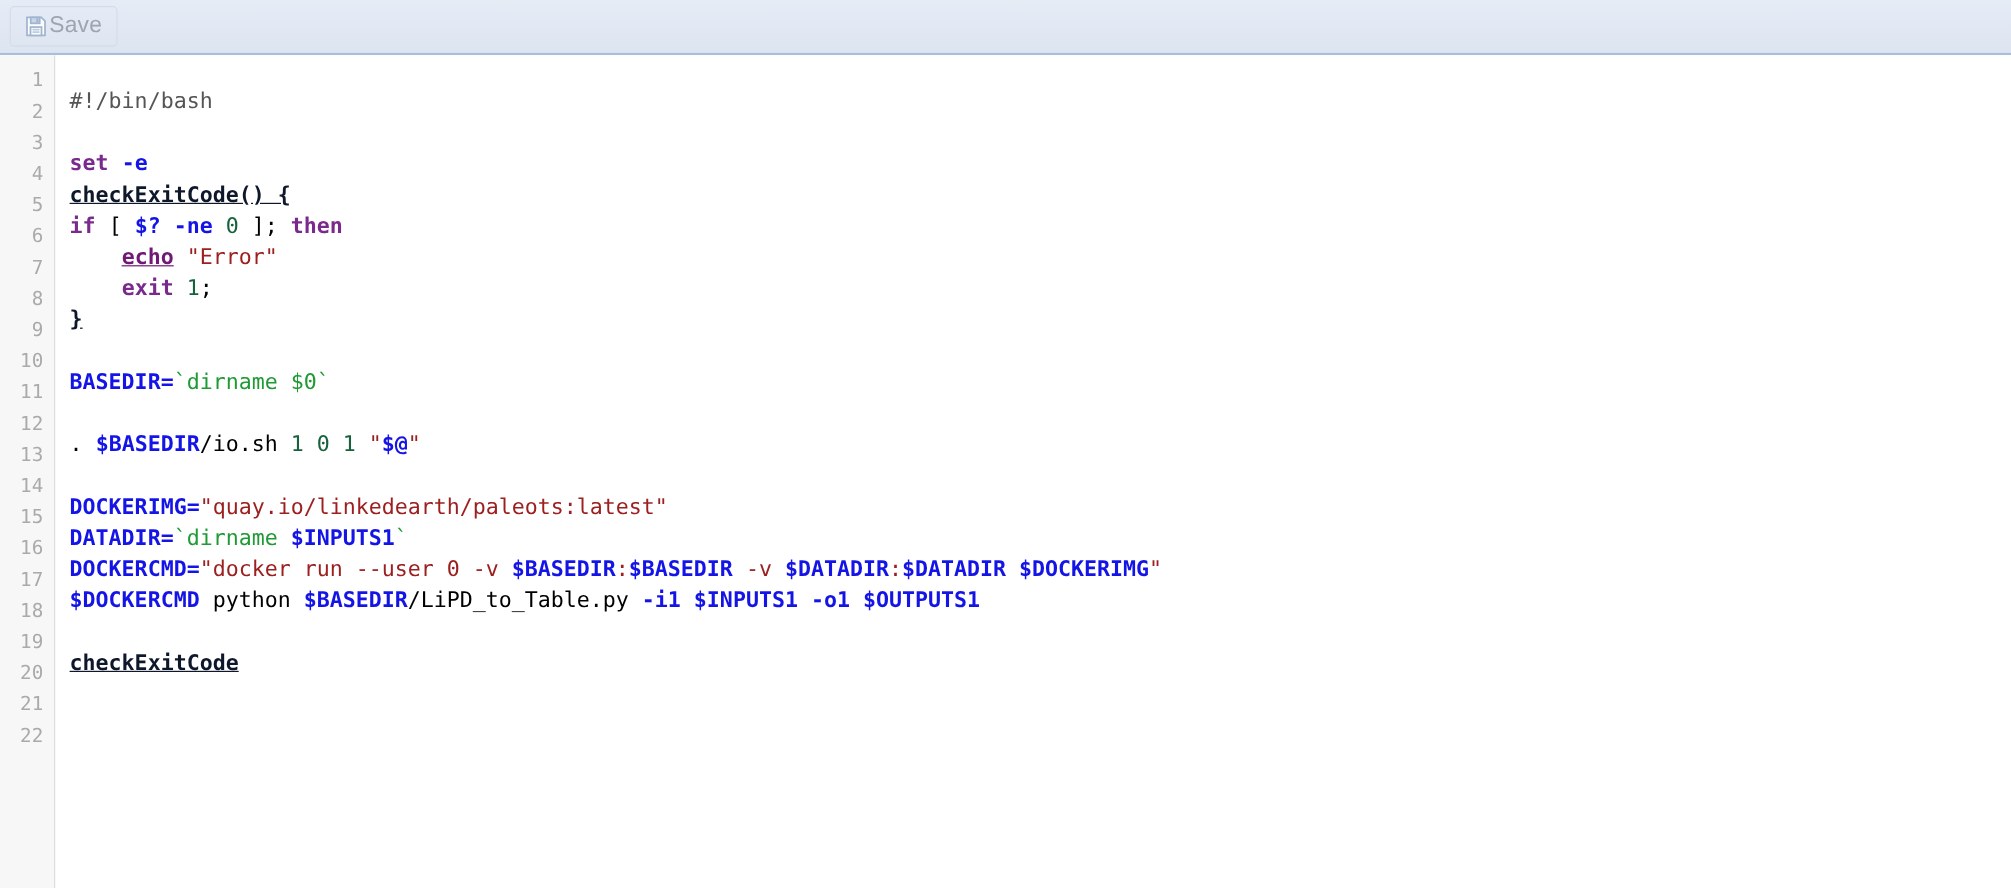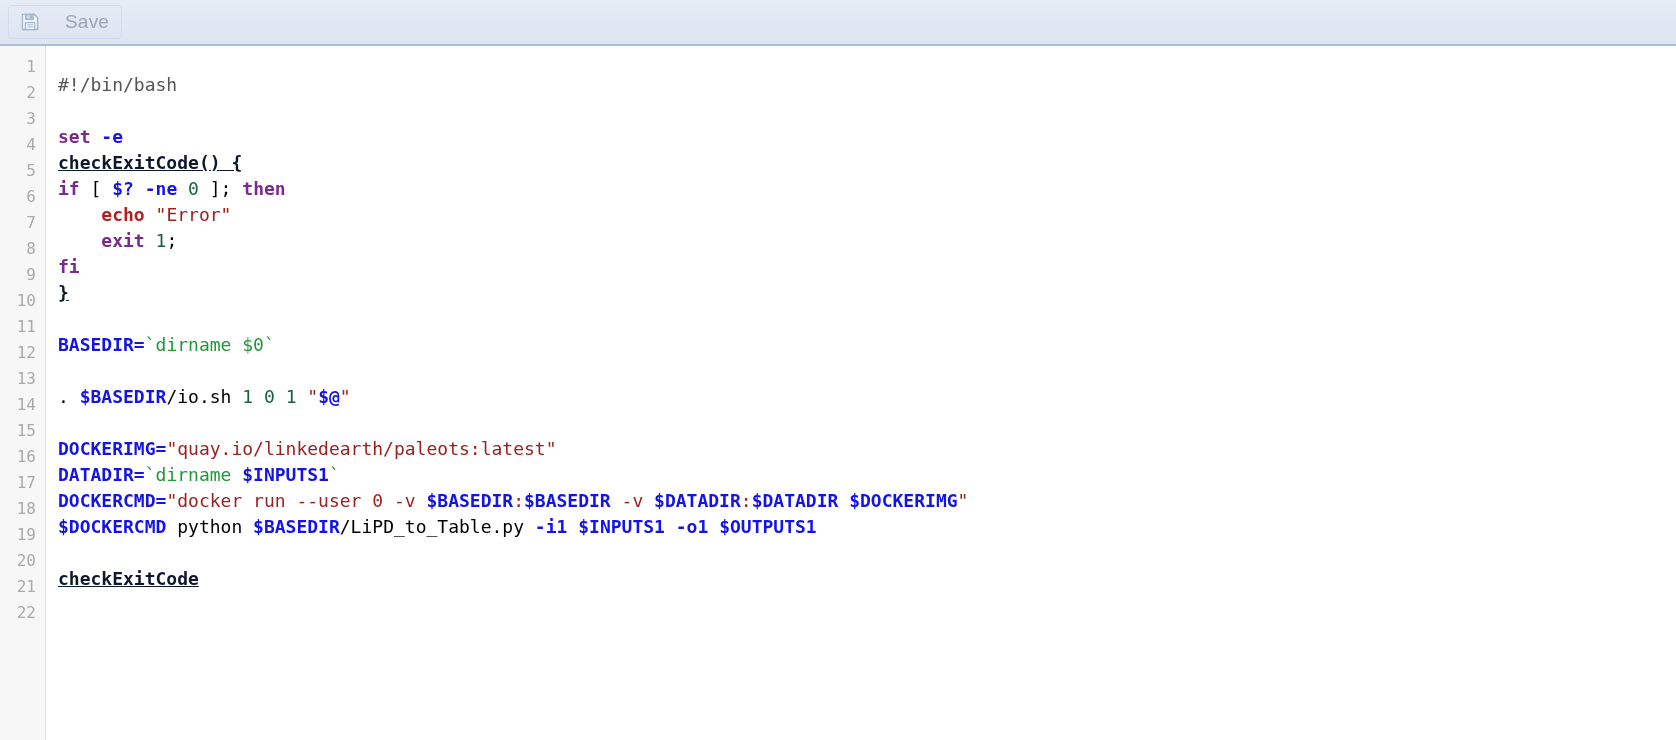--- a/index.html
+++ b/index.html
@@ -20,21 +20,21 @@
     box-sizing: border-box;
     background: linear-gradient(to bottom, #e6ecf6 0%, #dde5f1 100%);
     border-bottom: 2px solid #a9bed9;
     display: flex;
     align-items: center;
     padding-left: 8px;
   }
   .tool-btn {
     display: flex;
     align-items: center;
-    gap: 24px;
+    gap: 0;
     height: 34px;
     padding: 0 12px 0 10px;
     border: 1px solid #d3dcea;
     border-radius: 4px;
     background: transparent;
     cursor: default;
     opacity: 0.95;
   }
   .tool-btn .label {
     font-size: 19px;
@@ -83,21 +83,21 @@
     white-space: pre;
     font-family: "DejaVu Sans Mono", "Liberation Mono", monospace;
     font-size: 18px;
     color: #000000;
   }
   
   .t-plain   { color: #000000; }
   .t-comment { color: #555555; }
   .t-kw      { color: #7a2a8c; font-weight: bold; }
   .t-fn      { color: #0f172a; font-weight: bold; text-decoration: underline; }
-  .t-builtin { color: #b91c1c; font-weight: bold; }
+  .t-builtin { color: #701a75; font-weight: bold; text-decoration: underline; }
   .t-var     { color: #1414e6; font-weight: bold; }
   .t-opt     { color: #1414e6; font-weight: bold; }
   .t-num     { color: #16623c; }
   .t-str     { color: #9c2020; }
   .t-backtick{ color: #1f9a35; font-weight: normal; }
   .t-bold    { font-weight: normal; }
 </style>
 </head>
 <body>
 
@@ -143,21 +143,20 @@
       <span class="ln">22</span>
     </div>
   <div id="code">
       <div class="cl"><span class="t-comment">#!/bin/bash</span></div>
       <div class="cl">&nbsp;</div>
       <div class="cl"><span class="t-kw">set</span><span class="t-plain"> </span><span class="t-opt">-e</span></div>
       <div class="cl"><span class="t-fn">checkExitCode() {</span></div>
       <div class="cl"><span class="t-kw">if</span><span class="t-plain"> [ </span><span class="t-var">$?</span><span class="t-plain"> </span><span class="t-opt">-ne</span><span class="t-plain"> </span><span class="t-num">0</span><span class="t-plain"> ]; </span><span class="t-kw">then</span></div>
       <div class="cl"><span class="t-plain">    </span><span class="t-builtin">echo</span><span class="t-plain"> </span><span class="t-str">"Error"</span></div>
       <div class="cl"><span class="t-plain">    </span><span class="t-kw">exit</span><span class="t-plain"> </span><span class="t-num">1</span><span class="t-plain">;</span></div>
-      <div class="cl"><span class="t-kw">fi</span></div>
       <div class="cl"><span class="t-fn">}</span></div>
       <div class="cl">&nbsp;</div>
       <div class="cl"><span class="t-var">BASEDIR=</span><span class="t-backtick">`dirname $0`</span></div>
       <div class="cl">&nbsp;</div>
       <div class="cl"><span class="t-plain">. </span><span class="t-var">$BASEDIR</span><span class="t-plain">/io.sh </span><span class="t-num">1</span><span class="t-plain"> </span><span class="t-num">0</span><span class="t-plain"> </span><span class="t-num">1</span><span class="t-plain"> </span><span class="t-str">"</span><span class="t-var">$@</span><span class="t-str">"</span></div>
       <div class="cl">&nbsp;</div>
       <div class="cl"><span class="t-var">DOCKERIMG=</span><span class="t-str">"quay.io/linkedearth/paleots:latest"</span></div>
       <div class="cl"><span class="t-var">DATADIR=</span><span class="t-backtick">`dirname </span><span class="t-var">$INPUTS1</span><span class="t-backtick">`</span></div>
       <div class="cl"><span class="t-var">DOCKERCMD=</span><span class="t-str">"docker run --user 0 -v </span><span class="t-var">$BASEDIR</span><span class="t-str">:</span><span class="t-var">$BASEDIR</span><span class="t-str"> </span><span class="t-str">-v</span><span class="t-str"> </span><span class="t-var">$DATADIR</span><span class="t-str">:</span><span class="t-var">$DATADIR</span><span class="t-str"> </span><span class="t-var">$DOCKERIMG</span><span class="t-str">"</span></div>
       <div class="cl"><span class="t-var">$DOCKERCMD</span><span class="t-bold"> python </span><span class="t-var">$BASEDIR</span><span class="t-bold">/LiPD_to_Table.py </span><span class="t-opt">-i1</span><span class="t-plain"> </span><span class="t-var">$INPUTS1</span><span class="t-plain"> </span><span class="t-opt">-o1</span><span class="t-plain"> </span><span class="t-var">$OUTPUTS1</span></div>

